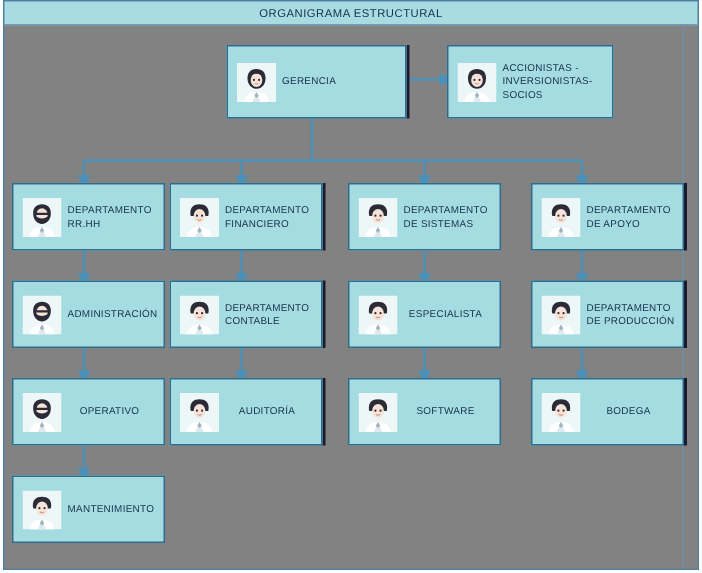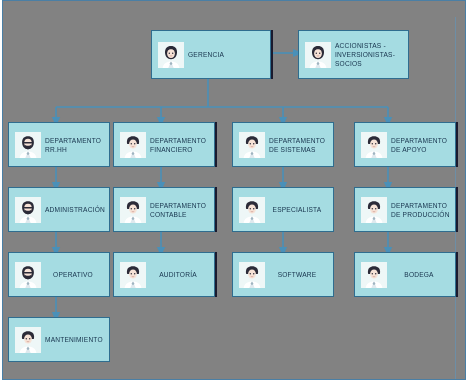--- a/index.html
+++ b/index.html
@@ -113,20 +113,23 @@
   }
   .node-label.center { text-align: center; padding-right: 8px; }
 </style>
 </head>
 <body>
 
 <div id="chart-root">
 
   <div class="frame"></div>
 
+  <div class="title-bar">
+    <span class="title-text">ORGANIGRAMA ESTRUCTURAL</span>
+  </div>
 
   <div class="canvas">
 
     <div class="inner-rule"></div>
 
     <svg class="connectors" viewBox="0 0 462 362" width="462" height="362">
       <defs>
         <marker id="ah" markerWidth="7" markerHeight="7" refX="3.2" refY="3" orient="auto">
           <path d="M0,0.4 L6,3 L0,5.6 z" fill="#4a90b8"></path>
         </marker>

